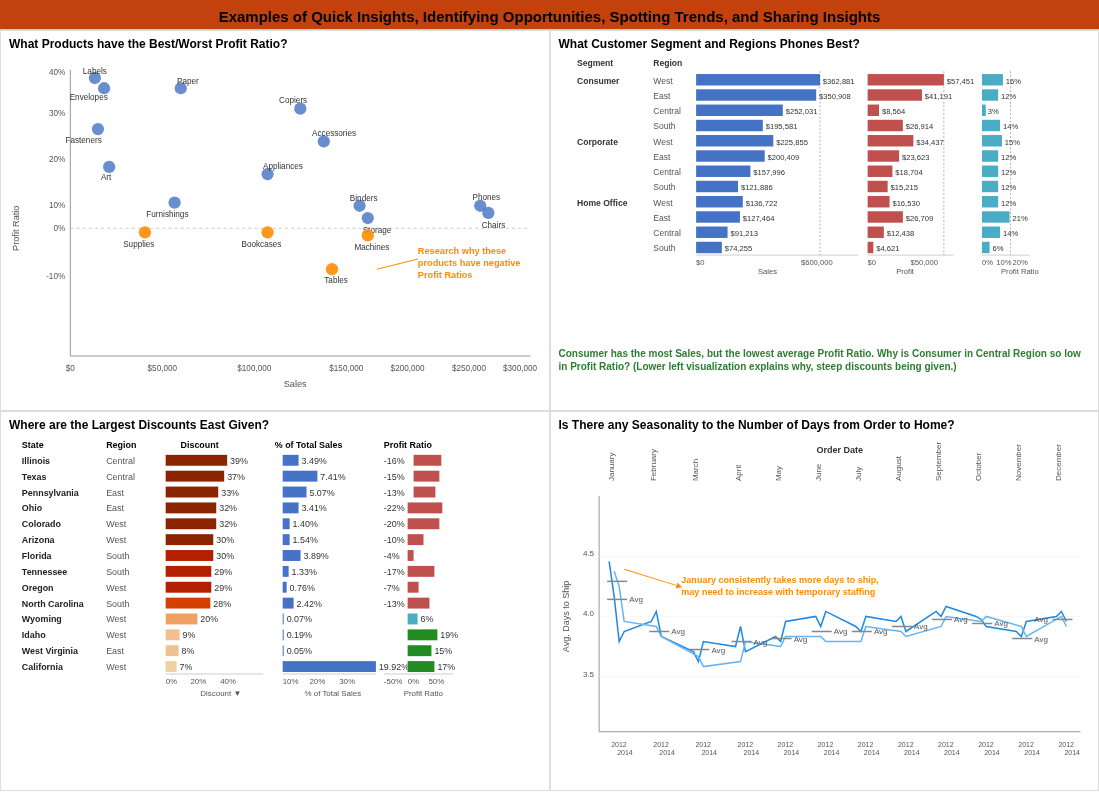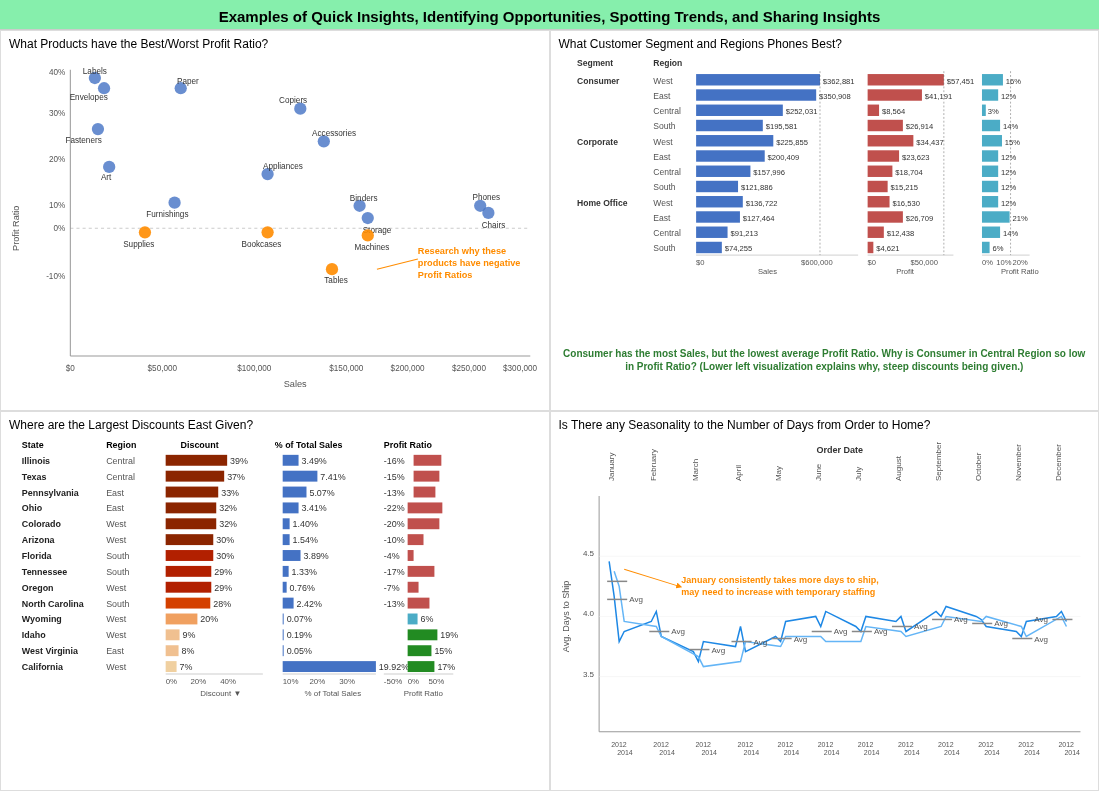--- a/index.html
+++ b/index.html
@@ -10,57 +10,56 @@
       width: 1099px;
       height: 799px;
       overflow: hidden;
     }
     .main-title {
       text-align: center;
       font-size: 15px;
       font-weight: bold;
       padding: 8px 10px 4px;
       border-bottom: 1px solid #ccc;
-      background: #86efac;
+      background: #c2410c;
     }
     .dashboard {
       display: grid;
       grid-template-columns: 1fr 1fr;
       grid-template-rows: 1fr 1fr;
       height: calc(799px - 38px);
     }
     .panel {
       border: 1px solid #ddd;
       padding: 6px 8px;
       position: relative;
       overflow: hidden;
     }
     .panel-title {
       font-size: 12px;
-      font-weight: normal;
+      font-weight: bold;
       margin-bottom: 4px;
     }
 
     
     .scatter-container {
       position: relative;
       width: 100%;
       height: calc(100% - 20px);
     }
     .scatter-svg {
       width: 100%;
       height: 100%;
     }
     .insight-text {
       font-size: 10px;
       color: #2e7d32;
       font-weight: bold;
       margin-top: 4px;
       line-height: 1.3;
-      text-align: center;
     }
   </style>
 </head>
 <body>
 
 <div class="main-title">
   <span>Examples of Quick Insights, Identifying Opportunities, Spotting Trends, and Sharing Insights</span>
 </div>
 
 <div class="dashboard">

